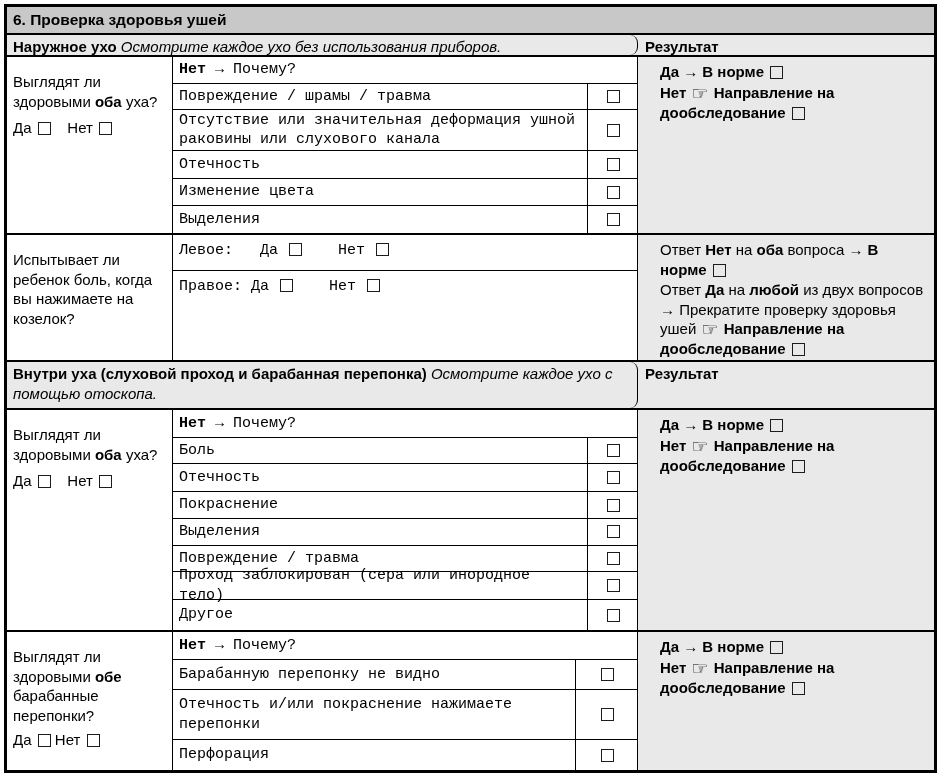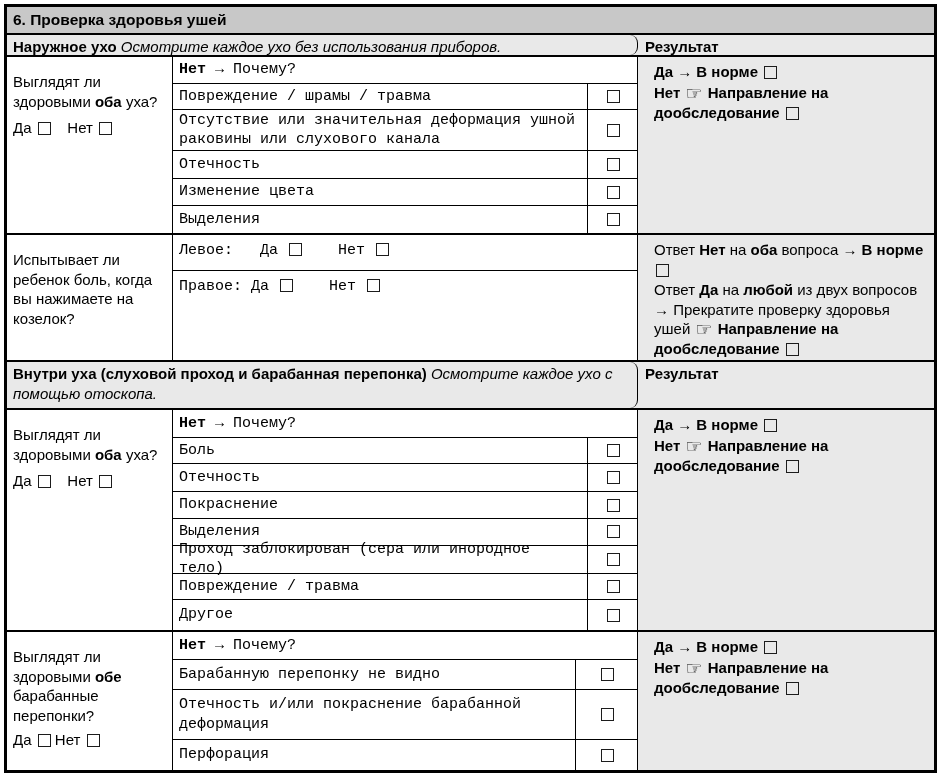--- a/index.html
+++ b/index.html
@@ -26,21 +26,21 @@
   .qcell{width:166px;border-right:1.5px solid var(--line);padding:15px 6px;background:#fff;}
   .yesno{margin-top:7px;}
   .mid{width:465px;border-right:1.5px solid var(--line);display:flex;flex-direction:column;font-family:Liberation Mono, monospace;}
   .mrow{display:flex;border-bottom:1px solid var(--line);align-items:center;}
   .mrow:last-child{border-bottom:none;}
   .mlabel{flex:1;padding:2px 6px;}
   .mcheck{width:50px;align-self:stretch;border-left:1px solid var(--line);display:flex;align-items:center;justify-content:center;}
   .mcheck-wide{width:62px;}
   .mrow-top{align-items:flex-start;}
   .mrow-top .mlabel{padding-top:6px;}
-  .rcell{flex:1;background:var(--band-bg);padding:5px 8px 5px 16px;font-size:15px;}
+  .rcell{flex:1;background:var(--band-bg);padding:5px 8px 5px 22px;font-size:15px;}
   .rcell div{margin-bottom:1px;}
 </style>
 </head>
 <body>
 
 <div class="sheet">
 
   <div class="title-row">6. Проверка здоровья ушей</div>
 
   <div class="sec-header sec-h1">
@@ -143,28 +143,28 @@
         <div class="mcheck">
             <span class="cb"></span>
           </div>
       </div>
       <div class="mrow" style="height:27px">
         <div class="mlabel">Выделения</div>
         <div class="mcheck">
             <span class="cb"></span>
           </div>
       </div>
+      <div class="mrow" style="height:27px">
+        <div class="mlabel">Повреждение / травма</div>
+        <div class="mcheck">
+            <span class="cb"></span>
+          </div>
+      </div>
       <div class="mrow" style="height:28px">
         <div class="mlabel">Проход заблокирован (сера или инородное тело)</div>
-        <div class="mcheck">
-            <span class="cb"></span>
-          </div>
-      </div>
-      <div class="mrow" style="height:27px">
-        <div class="mlabel">Повреждение / травма</div>
         <div class="mcheck">
             <span class="cb"></span>
           </div>
       </div>
       <div class="mrow" style="height:30px">
         <div class="mlabel">Другое</div>
         <div class="mcheck">
             <span class="cb"></span>
           </div>
       </div>
@@ -184,21 +184,21 @@
       <div class="mrow" style="height:28px">
         <div class="mlabel"><span class="b">Нет</span><span> → Почему?</span></div>
       </div>
       <div class="mrow" style="height:30px">
         <div class="mlabel">Барабанную перепонку не видно</div>
         <div class="mcheck mcheck-wide">
             <span class="cb"></span>
           </div>
       </div>
       <div class="mrow" style="height:50px">
-        <div class="mlabel">Отечность и/или покраснение барабанной деформация</div>
+        <div class="mlabel">Отечность и/или покраснение нажимаете перепонки</div>
         <div class="mcheck mcheck-wide">
             <span class="cb"></span>
           </div>
       </div>
       <div class="mrow" style="height:30px">
         <div class="mlabel">Перфорация</div>
         <div class="mcheck mcheck-wide">
             <span class="cb"></span>
           </div>
       </div>

